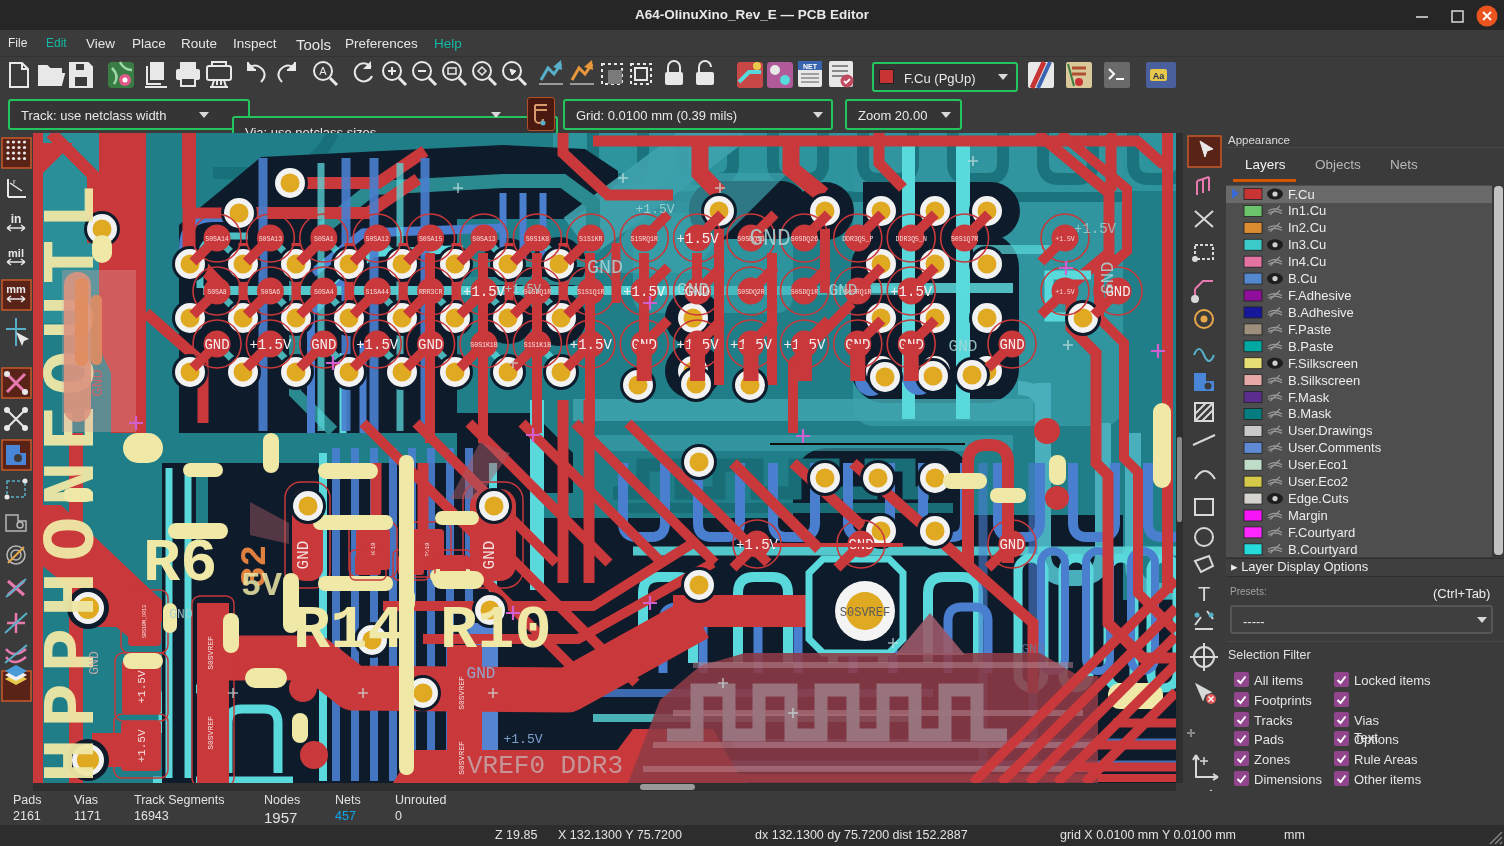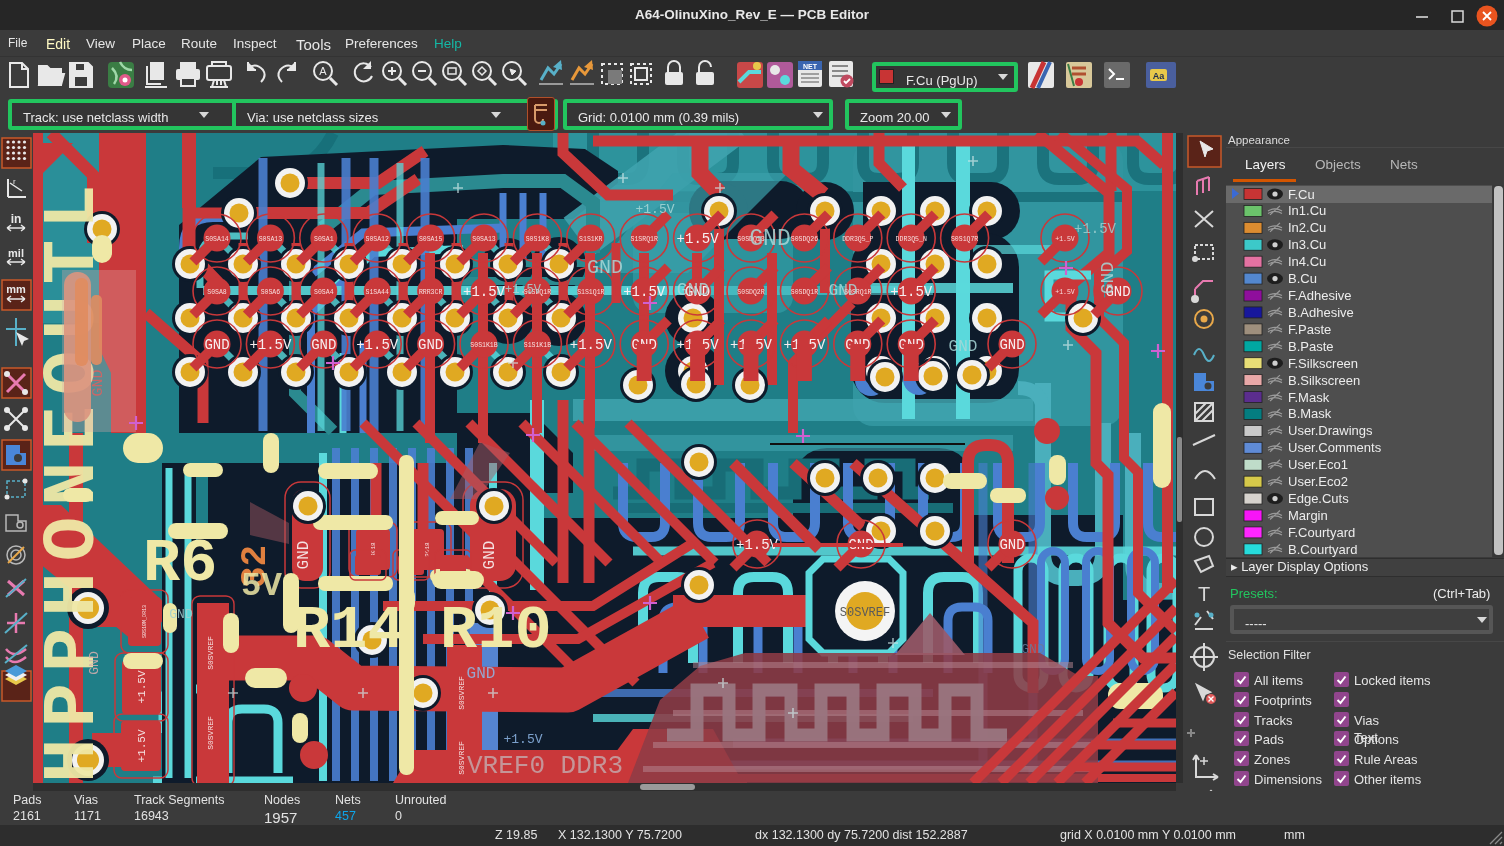--- a/index.html
+++ b/index.html
@@ -1,32 +1,32 @@
 <!DOCTYPE html>
 <html><head><meta charset="utf-8"><style>
 *{margin:0;padding:0;box-sizing:border-box}
 body{width:1504px;height:846px;background:#3b3b3b;font-family:"Liberation Sans",sans-serif;overflow:hidden;position:relative}
 .abs{position:absolute}
-.dd{position:absolute;background:#353535;border:4px solid #22c55e;border-radius:3px;color:#e8e8e8;font-size:13px;line-height:30px;padding-left:11px}
+.dd{position:absolute;background:#353535;border:2px solid #22c55e;border-radius:3px;color:#e8e8e8;font-size:13px;line-height:30px;padding-left:11px}
 .caret{position:absolute;width:0;height:0;border-left:5px solid transparent;border-right:5px solid transparent;border-top:6px solid #d8d8d8}
 .cb{position:absolute;width:15px;height:15px;background:#91458d;border-radius:2px}
 .cb svg{position:absolute;left:1px;top:1px}
 .lbl{position:absolute;color:#e4e4e4;font-size:13px;white-space:nowrap}
 </style></head><body>
 <div class="abs" style="left:0;top:0;width:1504px;height:30px;background:#262626"></div>
 <div class="abs" style="left:0;top:0;width:1504px;height:30px;text-align:center;font-size:13.5px;font-weight:bold;color:#e8e8e8;line-height:29px">A64-OlinuXino_Rev_E — PCB Editor</div>
 <svg class="abs" style="left:1405px;top:0px" width="99" height="30">
 <path d="M 11 17 H 23" stroke="#dadada" stroke-width="1.6"></path>
 <rect x="47" y="11" width="11" height="11" fill="none" stroke="#dadada" stroke-width="1.5"></rect>
 <circle cx="82" cy="16" r="10.5" fill="#e9541f"></circle>
     <path d="M 78 12 L 86 20 M 86 12 L 78 20" stroke="#fff" stroke-width="1.8"></path>
 </svg>
 <div class="abs" style="left:0;top:30px;width:1504px;height:27px;background:#3b3b3b;border-bottom:1px solid #333"></div>
 <div class="abs" style="left:8px;top:36px;font-size:12px;color:#e6e6e6">File</div>
-<div class="abs" style="left:46px;top:36px;font-size:14px;color:#fef9c3">Edit</div>
+<div class="abs" style="left:46px;top:36px;font-size:12px;color:#14b8a6">Edit</div>
 <div class="abs" style="left:86px;top:36px;font-size:13.5px;color:#e6e6e6">View</div>
 <div class="abs" style="left:132px;top:36px;font-size:13.5px;color:#e6e6e6">Place</div>
 <div class="abs" style="left:181px;top:36px;font-size:13.5px;color:#e6e6e6">Route</div>
 <div class="abs" style="left:233px;top:36px;font-size:13.5px;color:#e6e6e6">Inspect</div>
 <div class="abs" style="left:296px;top:36px;font-size:15px;color:#e6e6e6">Tools</div>
 <div class="abs" style="left:345px;top:36px;font-size:13.5px;color:#e6e6e6">Preferences</div>
 <div class="abs" style="left:434px;top:36px;font-size:13.5px;color:#14b8a6">Help</div>
 <svg class="abs" style="left:0px;top:58px" width="1504" height="40">
 <g stroke="#e8e8e8" stroke-width="2" fill="none">
 <g transform="translate(6,0)">
@@ -177,21 +177,21 @@
       <path d="M 14 21 H 22" stroke="#fff" stroke-width="2"></path>
     </g>
 <g transform="translate(118,0)">
       <rect x="2" y="4" width="30" height="26" rx="2" fill="#4a5f9e"></rect>
       <rect x="6" y="11" width="17" height="12" rx="2" fill="#e8c84a"></rect>
       <text x="14.5" y="20.5" font-size="9" font-weight="bold" fill="#203050" text-anchor="middle" font-family="Liberation Sans">Aa</text>
     </g>
 </svg>
 <div class="dd" style="left:8px;top:99px;width:242px;height:31px">Track: use netclass width</div>
 <div class="caret" style="left:199px;top:112px"></div>
-<div class="dd" style="left:232px;top:99px;width:326px;height:31px">Via: use netclass sizes</div>
+<div class="dd" style="left:232px;top:116px;width:326px;height:31px">Via: use netclass sizes</div>
 <div class="caret" style="left:491px;top:112px"></div>
 <div class="abs" style="left:527px;top:97px;width:28px;height:34px;background:#4a1a10;border:1px solid #b0502a;border-radius:3px"></div>
 <svg class="abs" style="left:527px;top:97px" width="28" height="34">
     <path d="M 8 8 H 20 M 8 13 H 20 M 8 8 V 22 a 4 4 0 0 0 8 0" stroke="#d89a6a" stroke-width="2" fill="none"></path>
     <circle cx="16" cy="26" r="2.5" fill="#58b0c8"></circle>
   </svg>
 <div class="dd" style="left:563px;top:99px;width:270px;height:31px">Grid: 0.0100 mm (0.39 mils)</div>
 <div class="caret" style="left:813px;top:112px"></div>
 <div class="dd" style="left:845px;top:99px;width:117px;height:31px">Zoom 20.00</div>
 <div class="caret" style="left:941px;top:112px"></div>
@@ -378,21 +378,21 @@
 <rect x="18" y="341.9000000000002" width="18" height="11" fill="#ff26ff" stroke="#222" stroke-width="0.8"></rect>
 <path d="M 42 347.4000000000002 q 7 -4 14 0 M 42 349.9000000000002 q 7 -4 14 0 M 44 351.4000000000002 l 10 -9" stroke="#9a9a9a" stroke-width="1.2" fill="none"></path>
 <text x="62" y="351.9000000000002" font-size="13" fill="#ececec" font-family="Liberation Sans">F.Courtyard</text>
 <rect x="18" y="358.8200000000002" width="18" height="11" fill="#26dbdb" stroke="#222" stroke-width="0.8"></rect>
 <path d="M 42 364.3200000000002 q 7 -4 14 0 M 42 366.8200000000002 q 7 -4 14 0 M 44 368.3200000000002 l 10 -9" stroke="#9a9a9a" stroke-width="1.2" fill="none"></path>
 <text x="62" y="368.8200000000002" font-size="13" fill="#ececec" font-family="Liberation Sans">B.Courtyard</text>
 <path d="M 6 3 l 7 5.5 -7 5.5 Z" fill="#3a6ad4"></path>
 </svg>
 <div class="abs" style="left:1226px;top:558px;width:278px;height:19px;background:#404040;border-top:1px solid #2e2e2e;border-bottom:1px solid #2e2e2e"></div>
 <div class="abs" style="left:1231px;top:559px;font-size:13px;color:#ececec">▸ Layer Display Options</div>
-<div class="abs" style="left:1230px;top:586px;font-size:13px;color:#22c55e">Presets:</div>
+<div class="abs" style="left:1230px;top:586px;font-size:10px;color:#a3a3a3">Presets:</div>
 <div class="abs" style="left:1433px;top:586px;font-size:13px;color:#ececec">(Ctrl+Tab)</div>
 <div class="dd" style="left:1230px;top:605px;width:263px;height:29px;background:#3f3f3f;border-color:#565656">-----</div>
 <div class="caret" style="left:1477px;top:617px"></div>
 <div class="abs" style="left:1226px;top:641px;width:278px;height:1px;background:#474747"></div>
 <div class="abs" style="left:1228px;top:648px;font-size:12.5px;color:#e0e0e0">Selection Filter</div>
 <div class="cb" style="left:1234px;top:672px">
     <svg width="13" height="13">
       <path d="M 2.5 7 L 5.5 10 L 10.5 3.5" stroke="#fff" stroke-width="2" fill="none"></path>
     </svg>
   </div>

